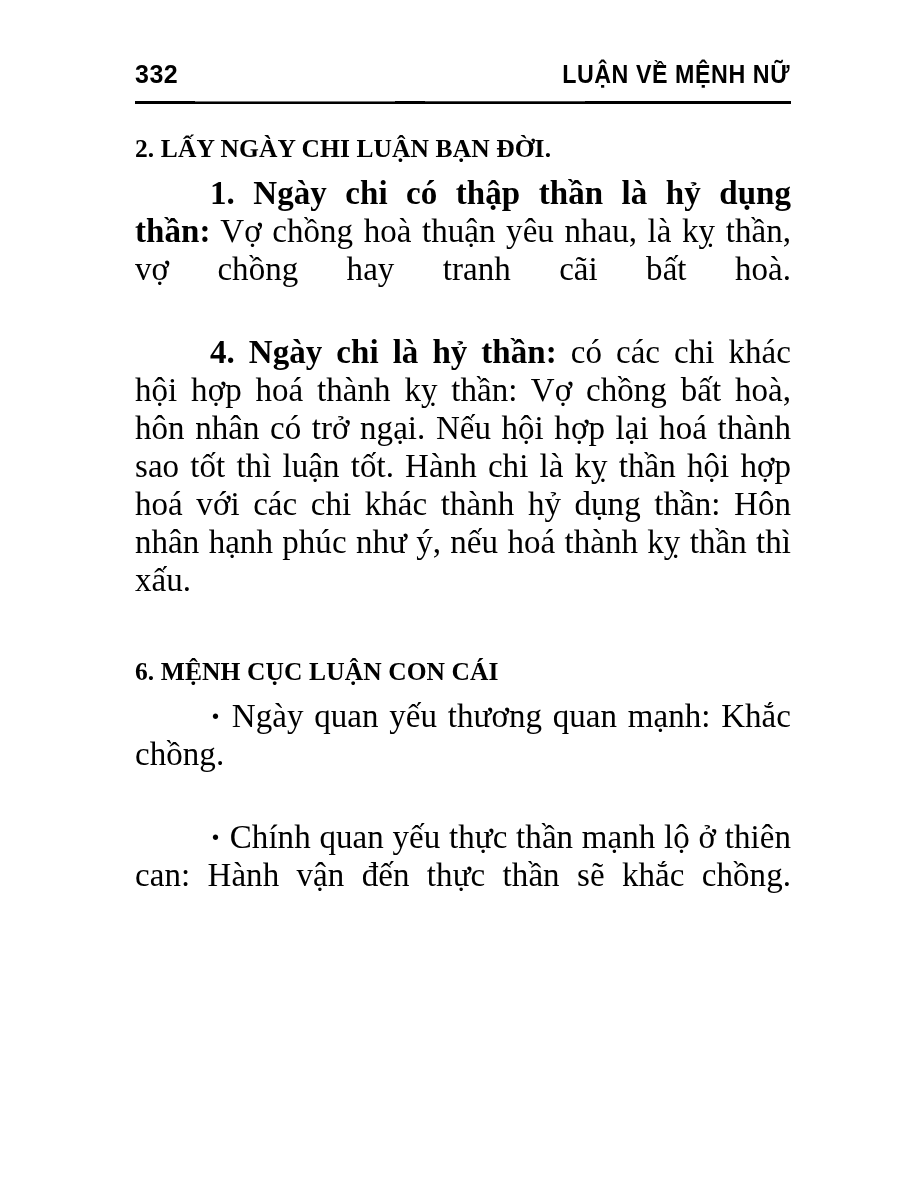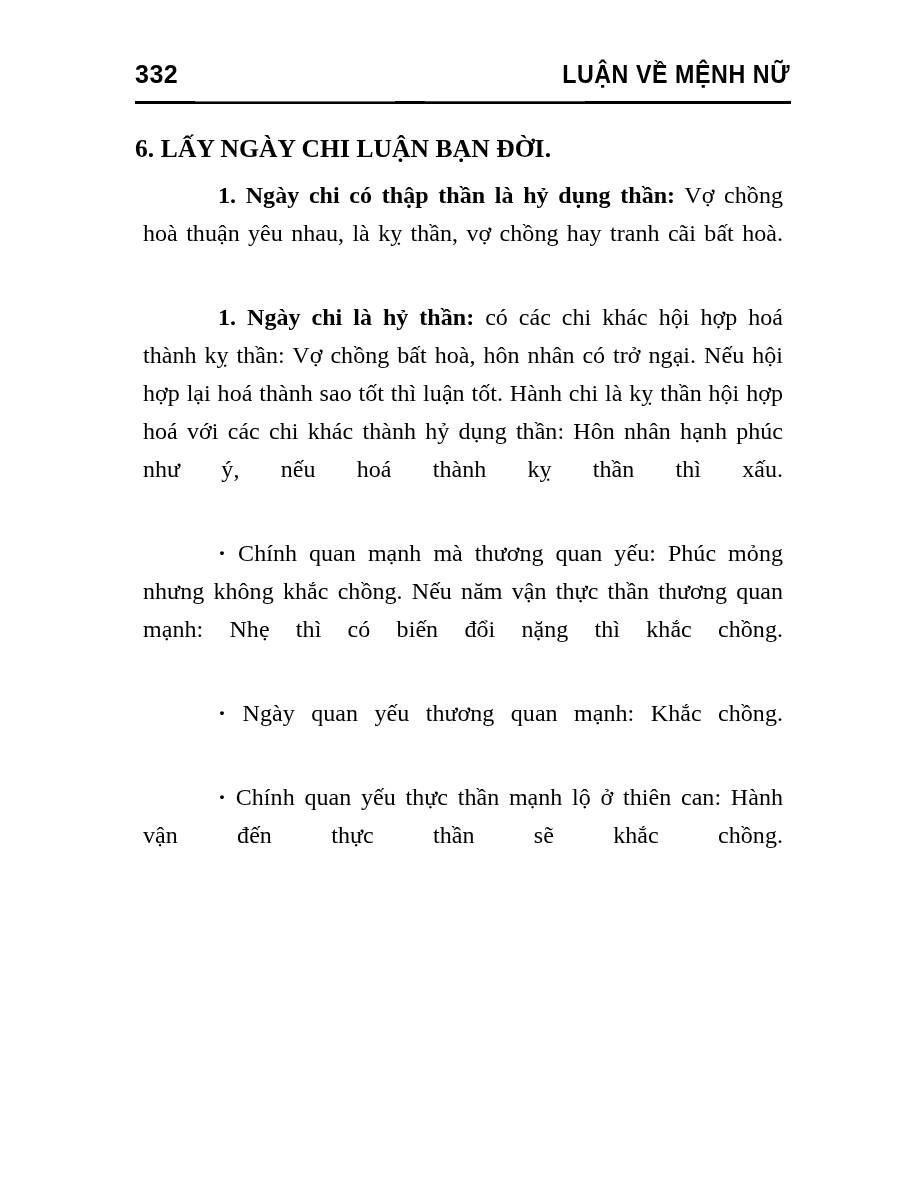--- a/index.html
+++ b/index.html
@@ -96,22 +96,22 @@
     line-height: 38px;
     margin: 0 0 6px 0;
     letter-spacing: 0.1px;
     white-space: nowrap;
   }
   .heading-gap-top {
     margin-top: 16px;
   }
 
   p.body {
-    margin: 8px;
-    font-size: 24px;
+    margin: 0;
+    font-size: 33px;
     line-height: 38px;
     text-align: justify;
     text-justify: inter-word;
     text-indent: 75px;
     letter-spacing: 0.05px;
     word-spacing: 0.3px;
   }
   p.body + p.body {
     margin-top: 7px;
   }
@@ -138,37 +138,34 @@
 <div class="page">
 
   <div class="header">
     <span class="folio">332</span>
     <span class="running-title">LUẬN VỀ MỆNH NỮ</span>
   </div>
   <div class="header-rule"></div>
 
   <div class="column">
 
-    <h2 class="section-heading">6. LẤY NGÀY CHI LUẬN BẠN ĐỜI.</h2>
+    <h2 class="section-heading">2. LẤY NGÀY CHI LUẬN BẠN ĐỜI.</h2>
 
     <p class="body">
       <span class="lead">1. Ngày chi có thập thần là hỷ dụng thần:</span><span> Vợ chồng hoà thuận yêu nhau, là kỵ thần, vợ chồng hay tranh cãi bất hoà.</span>
     </p>
 
 
 
     <p class="body">
-      <span class="lead">1. Ngày chi là hỷ thần:</span><span> có các chi khác hội hợp hoá thành kỵ thần: Vợ chồng bất hoà, hôn nhân có trở ngại. Nếu hội hợp lại hoá thành sao tốt thì luận tốt. Hành chi là kỵ thần hội hợp hoá với các chi khác thành hỷ dụng thần: Hôn nhân hạnh phúc như ý, nếu hoá thành kỵ thần thì xấu.</span>
+      <span class="lead">4. Ngày chi là hỷ thần:</span><span> có các chi khác hội hợp hoá thành kỵ thần: Vợ chồng bất hoà, hôn nhân có trở ngại. Nếu hội hợp lại hoá thành sao tốt thì luận tốt. Hành chi là kỵ thần hội hợp hoá với các chi khác thành hỷ dụng thần: Hôn nhân hạnh phúc như ý, nếu hoá thành kỵ thần thì xấu.</span>
     </p>
 
+    <h2 class="section-heading heading-gap-top">6. MỆNH CỤC LUẬN CON CÁI</h2>
 
-    <p class="body tight">
-      <span class="bullet">·</span>
-      <span>Chính quan mạnh mà thương quan yếu: Phúc mỏng nhưng không khắc chồng. Nếu năm vận thực thần thương quan mạnh: Nhẹ thì có biến đổi nặng thì khắc chồng.</span>
-    </p>
 
     <p class="body">
       <span class="bullet">·</span>
       <span>Ngày quan yếu thương quan mạnh: Khắc chồng.</span>
     </p>
 
     <p class="body">
       <span class="bullet">·</span>
       <span>Chính quan yếu thực thần mạnh lộ ở thiên can: Hành vận đến thực thần sẽ khắc chồng.</span>
     </p>

